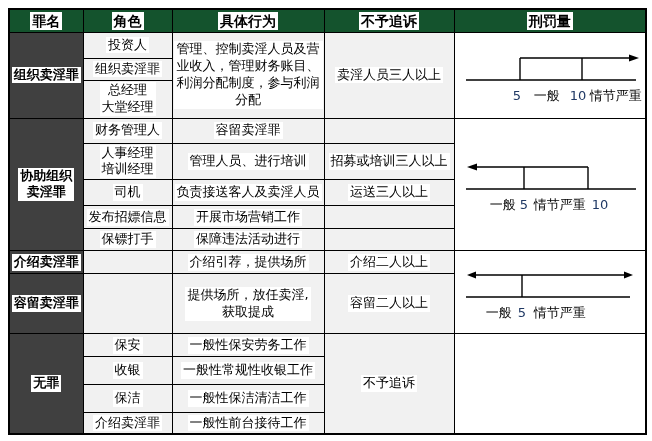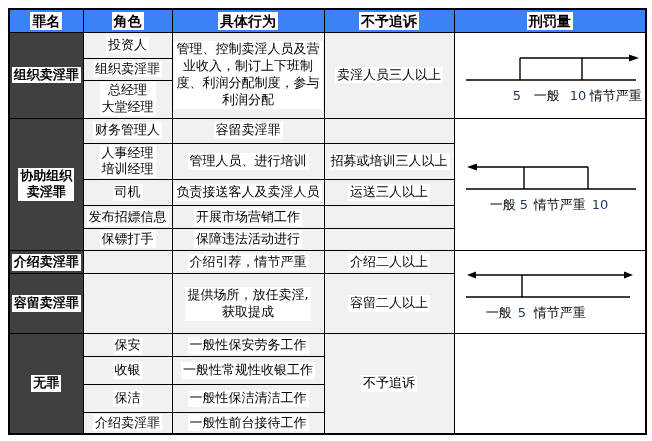--- a/index.html
+++ b/index.html
@@ -1,19 +1,19 @@
 <!DOCTYPE html>
 <html><head>
 <meta charset="utf-8">
 <style>
   html,body{margin:0;padding:0;background:#ffffff;}
   body{width:652px;height:441px;position:relative;font-family:"DejaVu Sans","Liberation Sans",sans-serif;color:#000;}
   table.crime-table{border-collapse:collapse;position:absolute;left:8px;top:8px;table-layout:fixed;border:2px solid #000;}
   .crime-table td,.crime-table th{border:1px solid #000;text-align:center;vertical-align:middle;padding:1px;overflow:hidden;font-size:13px;line-height:1.3;}
-  .crime-table th{background:#3b82f6;font-size:14px;font-weight:bold;}
+  .crime-table th{background:#14532d;font-size:14px;font-weight:bold;}
   td.crime{background:#404040;font-weight:bold;}
   td.body{background:#f1f1f1;}
   td.pen{background:#ffffff;}
   .chip{background:#ffffff;padding:0 2px;white-space:pre-line;display:inline-block;}
   .diag{position:relative;width:184px;height:62px;margin:0 auto;}
   .diag svg{display:block;}
   .dlabels{position:relative;height:18px;font-size:13px;}
   .dlabels span{position:absolute;top:0;white-space:nowrap;background:#fff;}
   .n{color:#1f3864;}
   line,path{stroke:#000;stroke-width:1.4;fill:none;}
@@ -36,21 +36,21 @@
     <th><span class="chip">罪名</span></th>
     <th><span class="chip">角色</span></th>
     <th><span class="chip">具体行为</span></th>
     <th><span class="chip">不予追诉</span></th>
     <th><span class="chip">刑罚量</span></th>
   </tr>
 
   <tr style="height:26px">
     <td class="crime" rowspan="3"><span class="chip">组织卖淫罪</span></td>
     <td class="body"><span class="chip">投资人</span></td>
-    <td class="body" rowspan="3"><span class="chip">管理、控制卖淫人员及营业收入，制订上下班制度、利润分配制度，参与利润分配</span></td>
+    <td class="body" rowspan="3"><span class="chip">管理、控制卖淫人员及营业收入，管理财务账目、利润分配制度，参与利润分配</span></td>
     <td class="body" rowspan="3"><span class="chip">卖淫人员三人以上</span></td>
     <td class="pen" rowspan="3">
       <div class="diag">
         <svg width="184" height="44">
           <line x1="8" y1="36" x2="178" y2="36"></line>
           <line x1="62" y1="14" x2="62" y2="36"></line>
           <line x1="124" y1="14" x2="124" y2="36"></line>
           <line x1="62" y1="14" x2="173" y2="14"></line>
           <polygon points="171,10.5 181,14 171,17.5"></polygon>
         </svg>
@@ -113,21 +113,21 @@
   </tr>
   <tr style="height:22px">
     <td class="body"><span class="chip">保镖打手</span></td>
     <td class="body"><span class="chip">保障违法活动进行</span></td>
     <td class="body"></td>
   </tr>
 
   <tr style="height:23px">
     <td class="crime"><span class="chip">介绍卖淫罪</span></td>
     <td class="body"></td>
-    <td class="body"><span class="chip">介绍引荐，情节严重</span></td>
+    <td class="body"><span class="chip">介绍引荐，提供场所</span></td>
     <td class="body"><span class="chip">介绍二人以上</span></td>
     <td class="pen" rowspan="2">
       <div class="diag">
         <svg width="184" height="44">
           <line x1="16" y1="14" x2="168" y2="14"></line>
           <polygon points="18,10.5 9,14 18,17.5"></polygon>
           <polygon points="166,10.5 175,14 166,17.5"></polygon>
           <line x1="64" y1="14" x2="64" y2="36"></line>
           <line x1="8" y1="36" x2="172" y2="36"></line>
         </svg>

